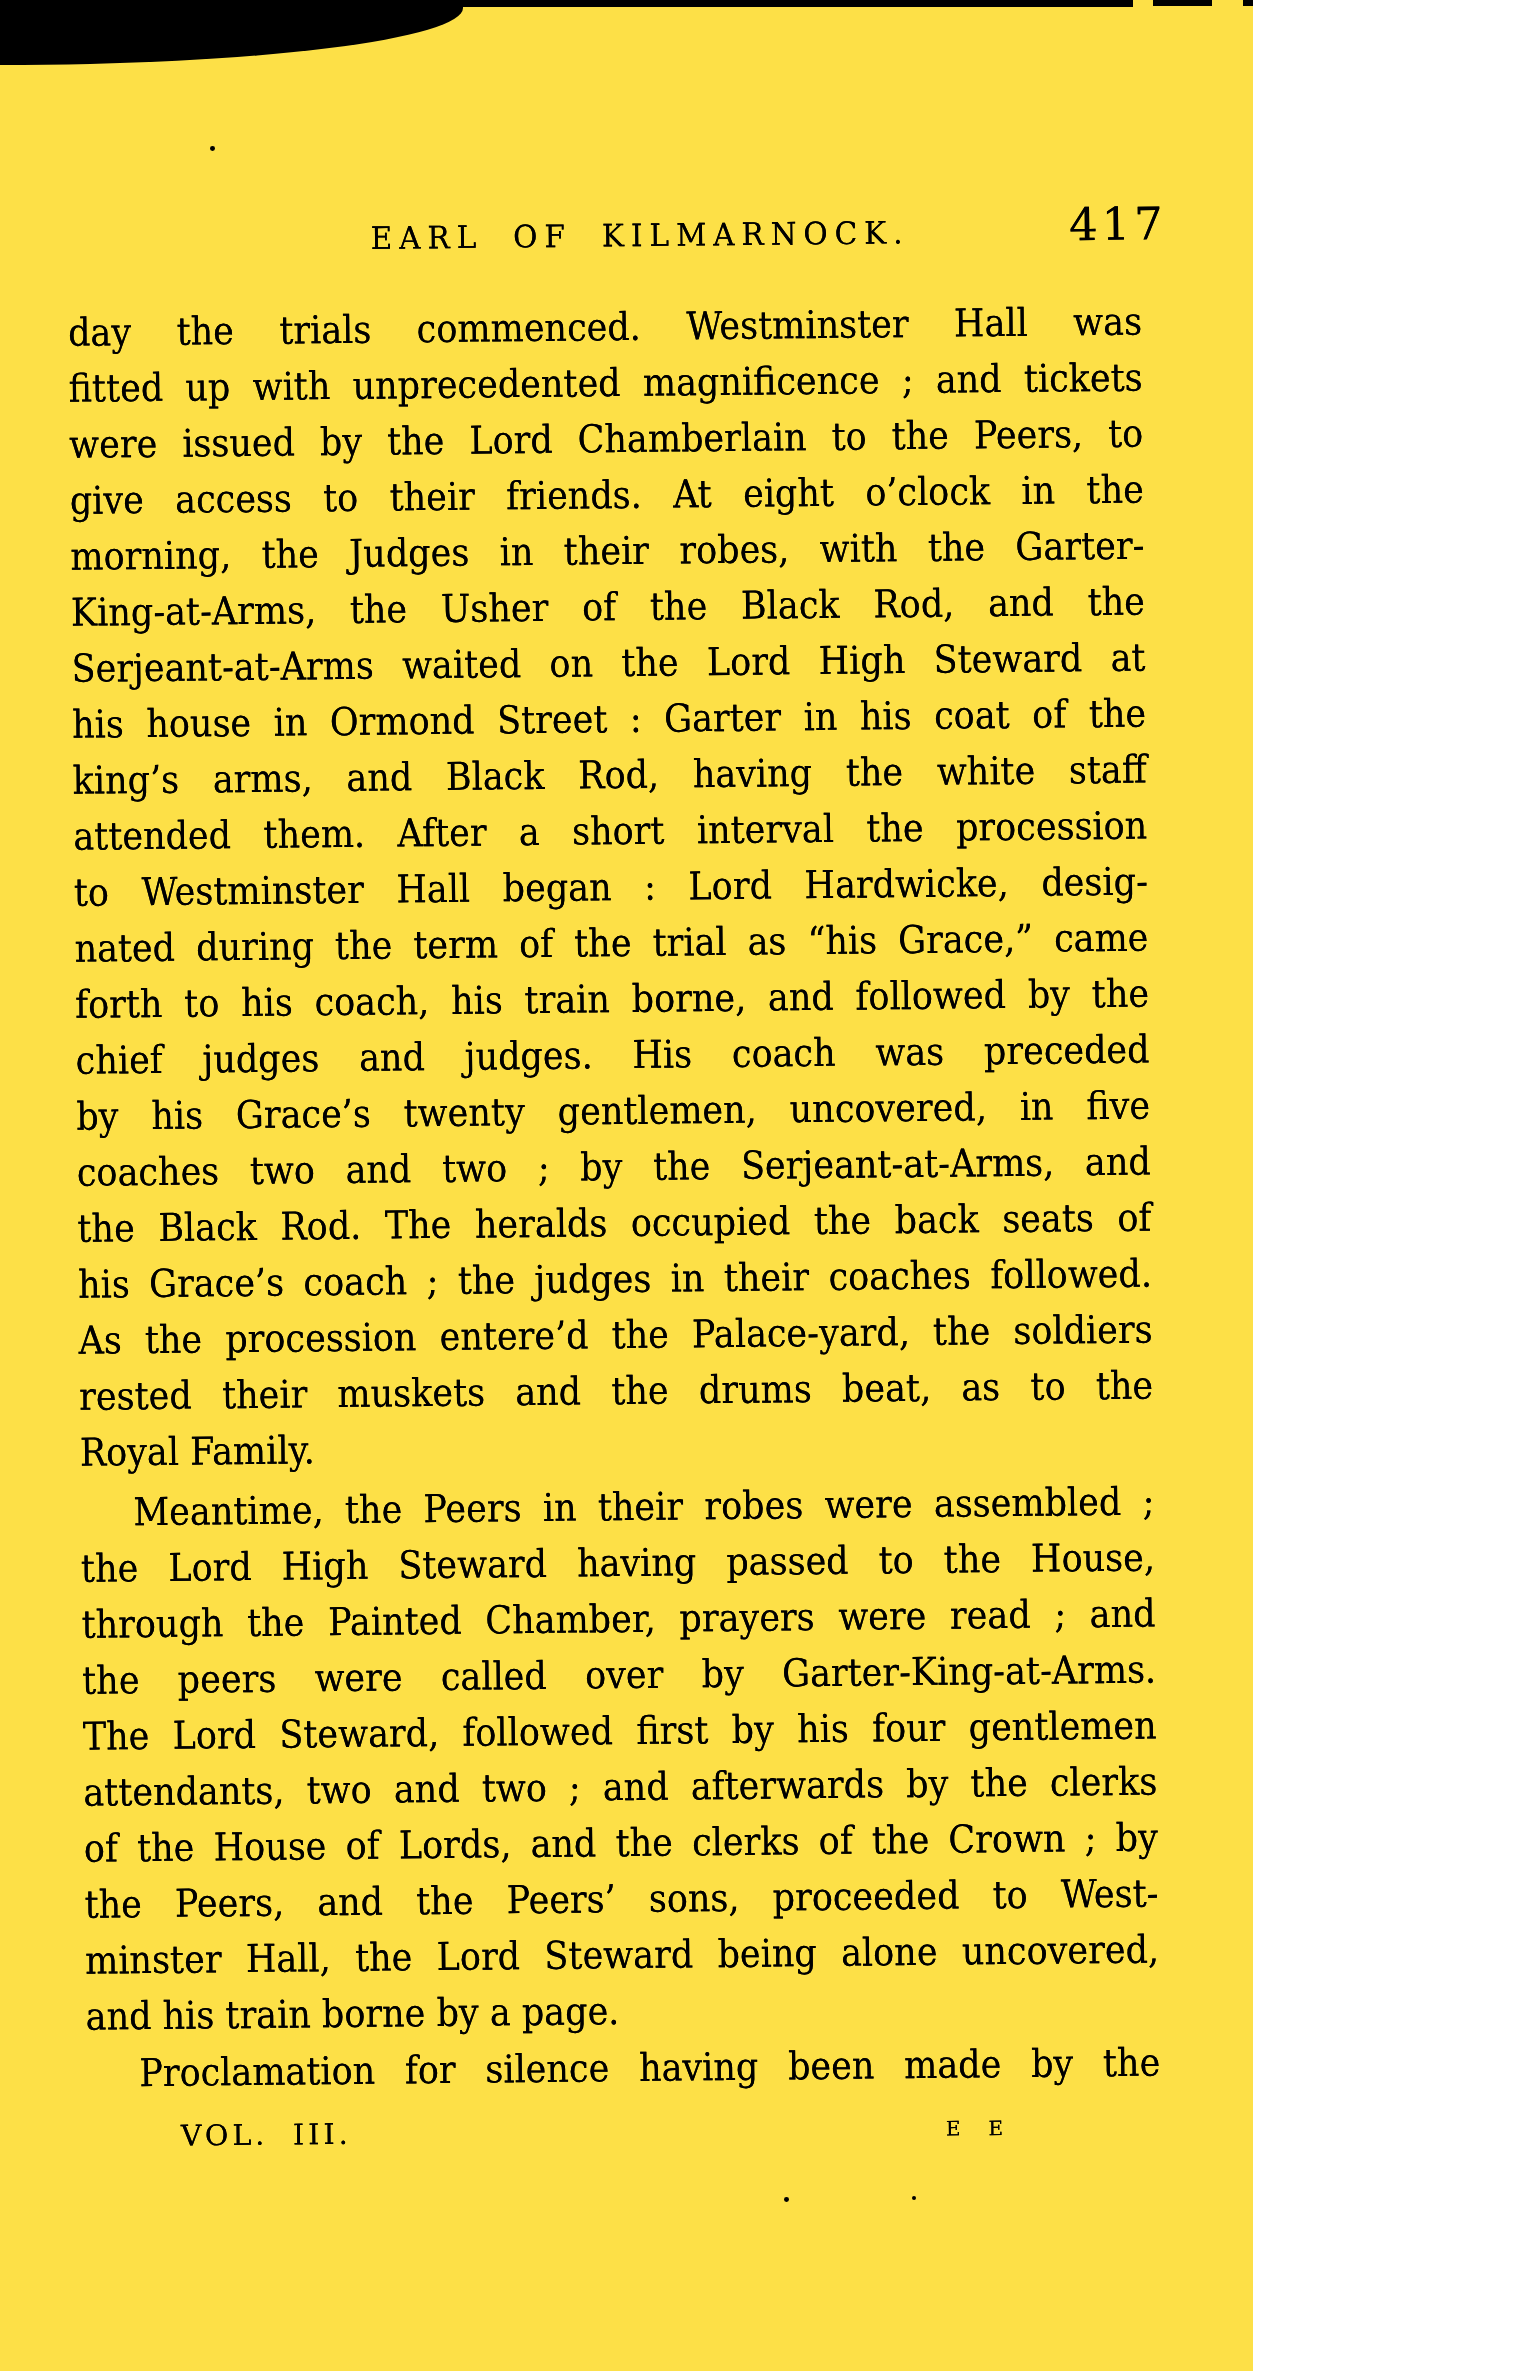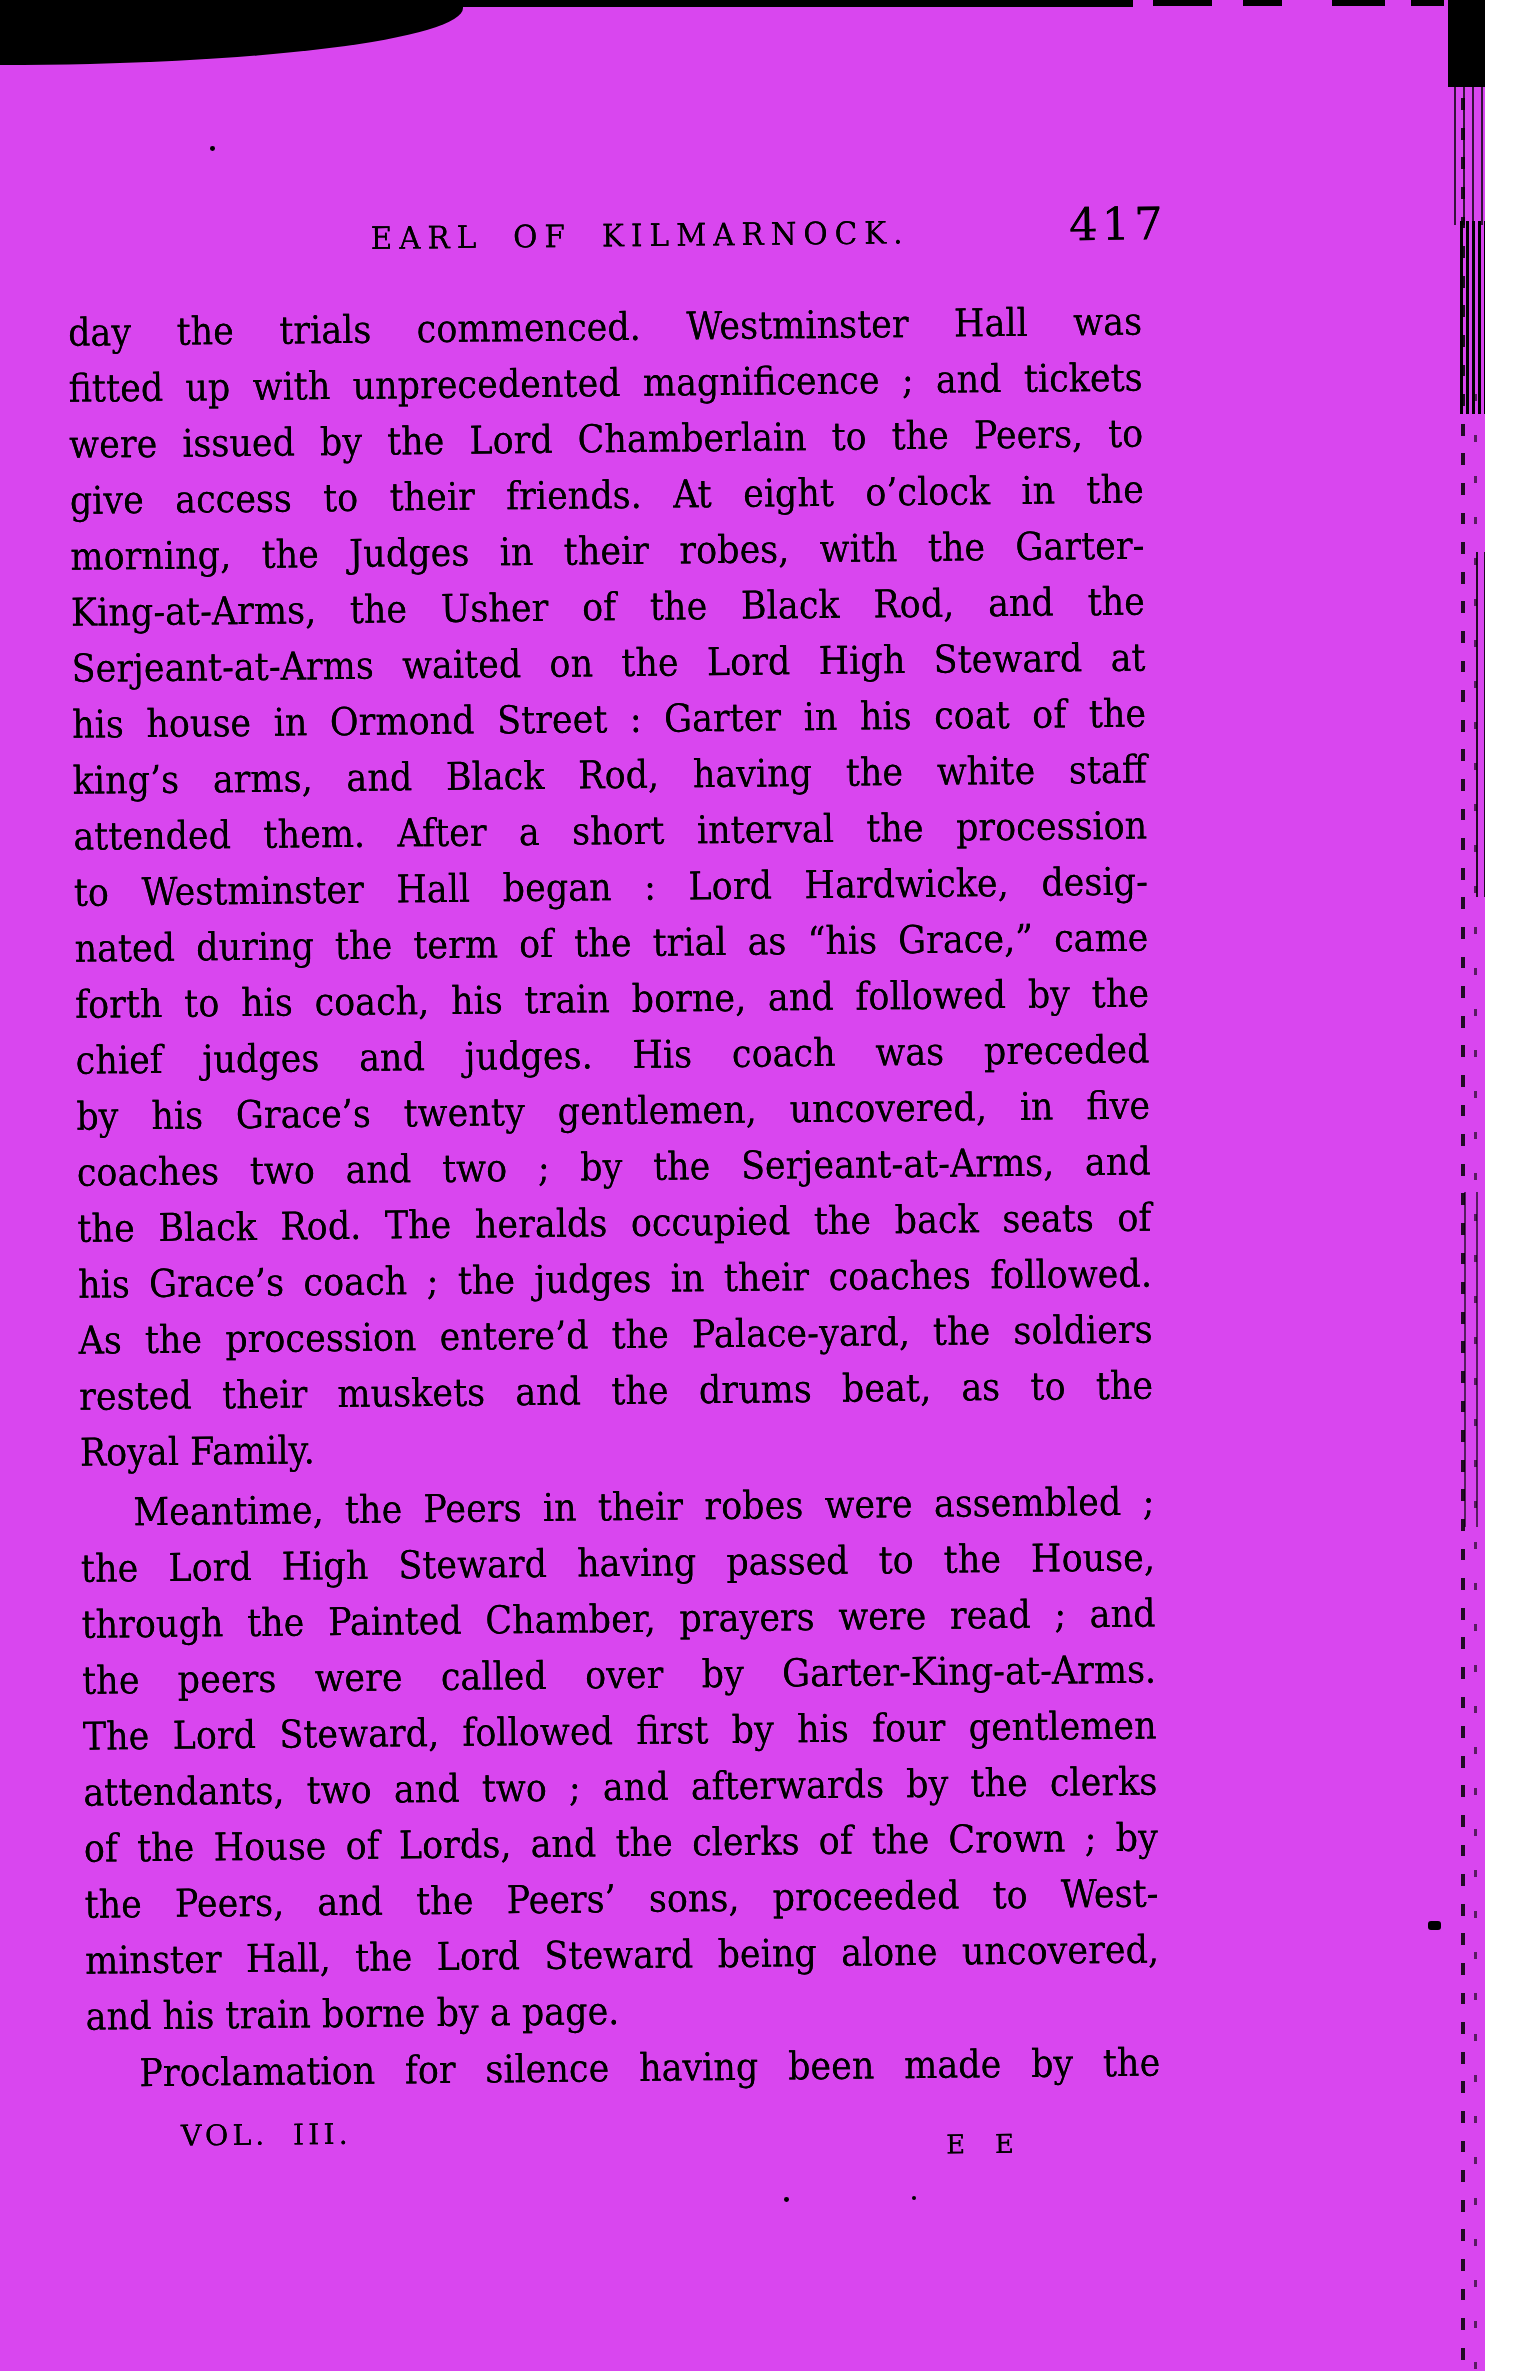--- a/index.html
+++ b/index.html
@@ -1,19 +1,19 @@
 <!DOCTYPE html>
 <html><head>
 <meta charset="utf-8">
 <style>
   html,body{margin:0;padding:0;background:#fff;}
   .page{
     position:relative;
-    width:1485px;height:2371px;
-    background:#d946ef;
+    width:1253px;height:2371px;
+    background:#fde047;
     overflow:hidden;
     font-family:"DejaVu Serif", serif;
     color:#000;
   }
   
   .content{
     position:absolute;left:77px;top:0;width:1074px;height:2371px;
     transform:rotate(-0.6deg);
     transform-origin:50% 50%;
   }
@@ -44,22 +44,22 @@
   }
   .line.short{text-align-last:left;}
   .line.ind{text-indent:53px;}
   .footer-row{position:absolute;top:2114px;left:0;width:100%;height:45px;}
   .footer-vol{
     position:absolute;left:94px;top:0;
     font-size:28.6px;letter-spacing:3.9px;word-spacing:11.8px;
     text-shadow:0 0 0.5px rgba(0,0,0,.9);
   }
   .footer-sig{
-    position:absolute;left:859px;top:19px;
-    font-size:26px;letter-spacing:2px;word-spacing:17.7px;
+    position:absolute;left:859px;top:6px;
+    font-size:20px;letter-spacing:2px;word-spacing:17.7px;
     text-shadow:0 0 0.5px rgba(0,0,0,.9);
   }
   
   .art{position:absolute;background:#000;}
   .art-corner-wedge{
     left:0;top:0;width:463px;height:65px;
     border-bottom-right-radius:463px 57px;
   }
   .art-top-strip{left:394px;top:0;width:739px;height:6.9px;}
   .art-top-dash1{left:1153px;top:0;width:59px;height:5.9px;}

